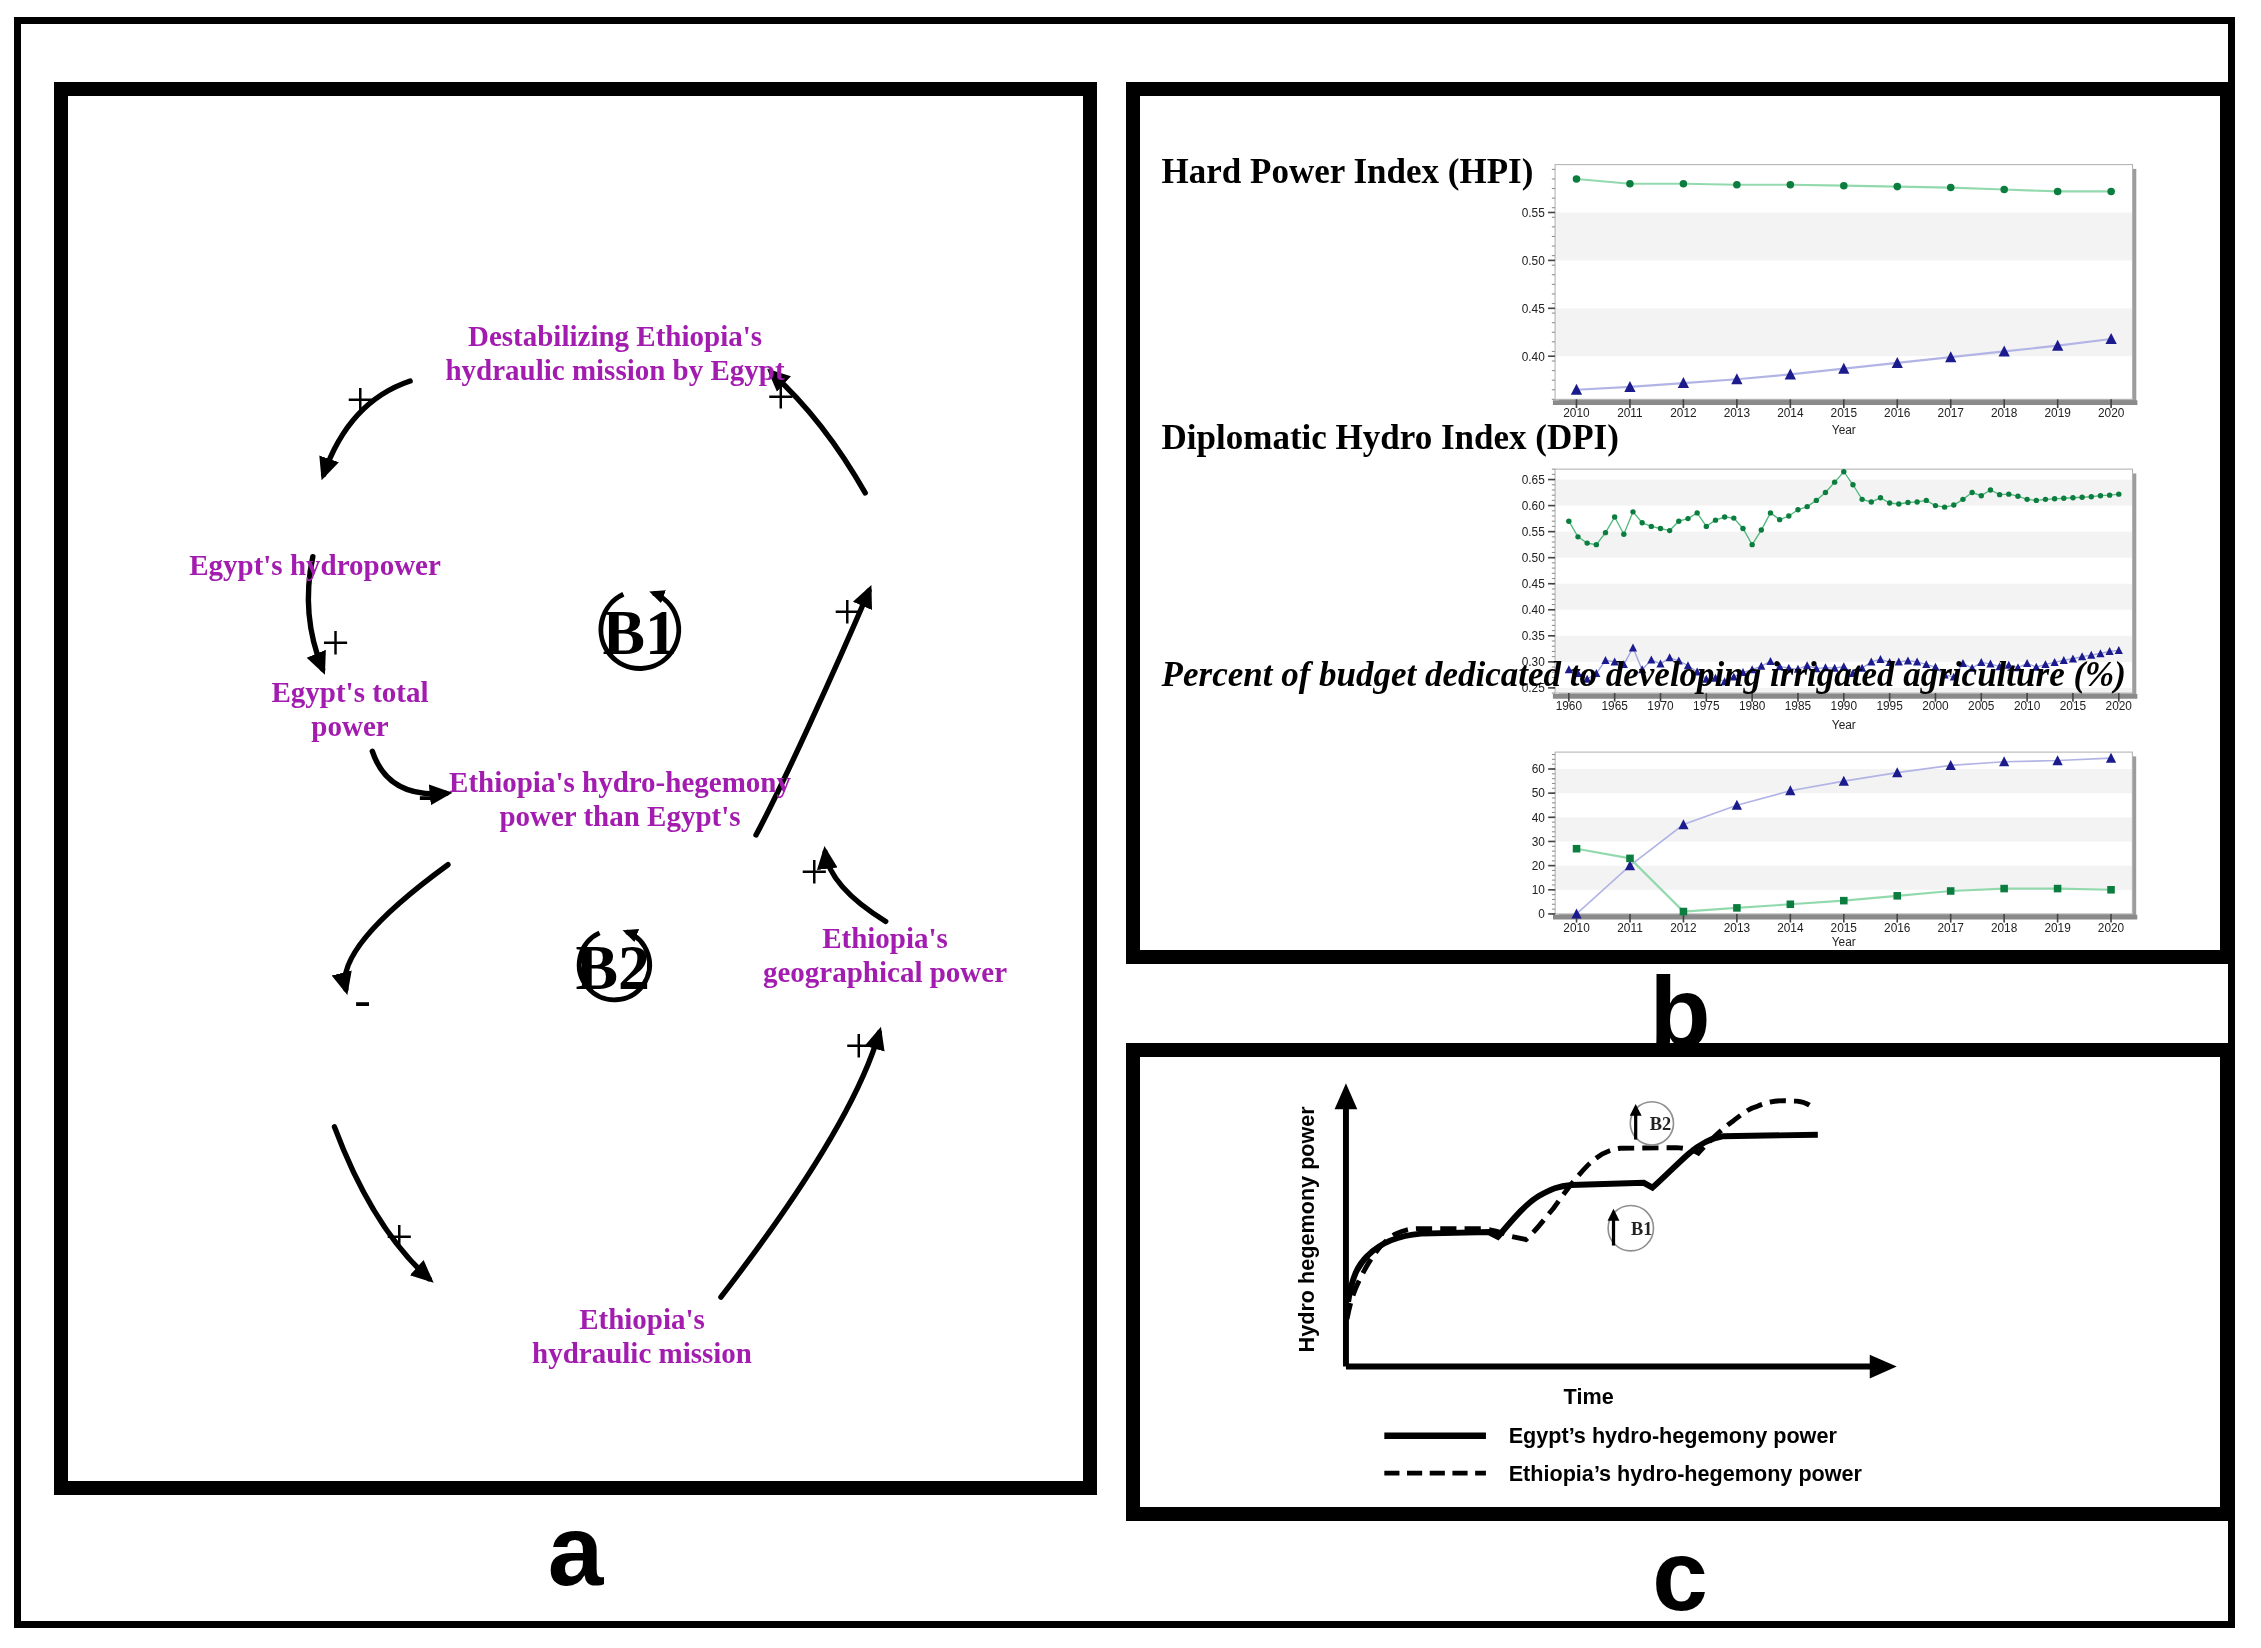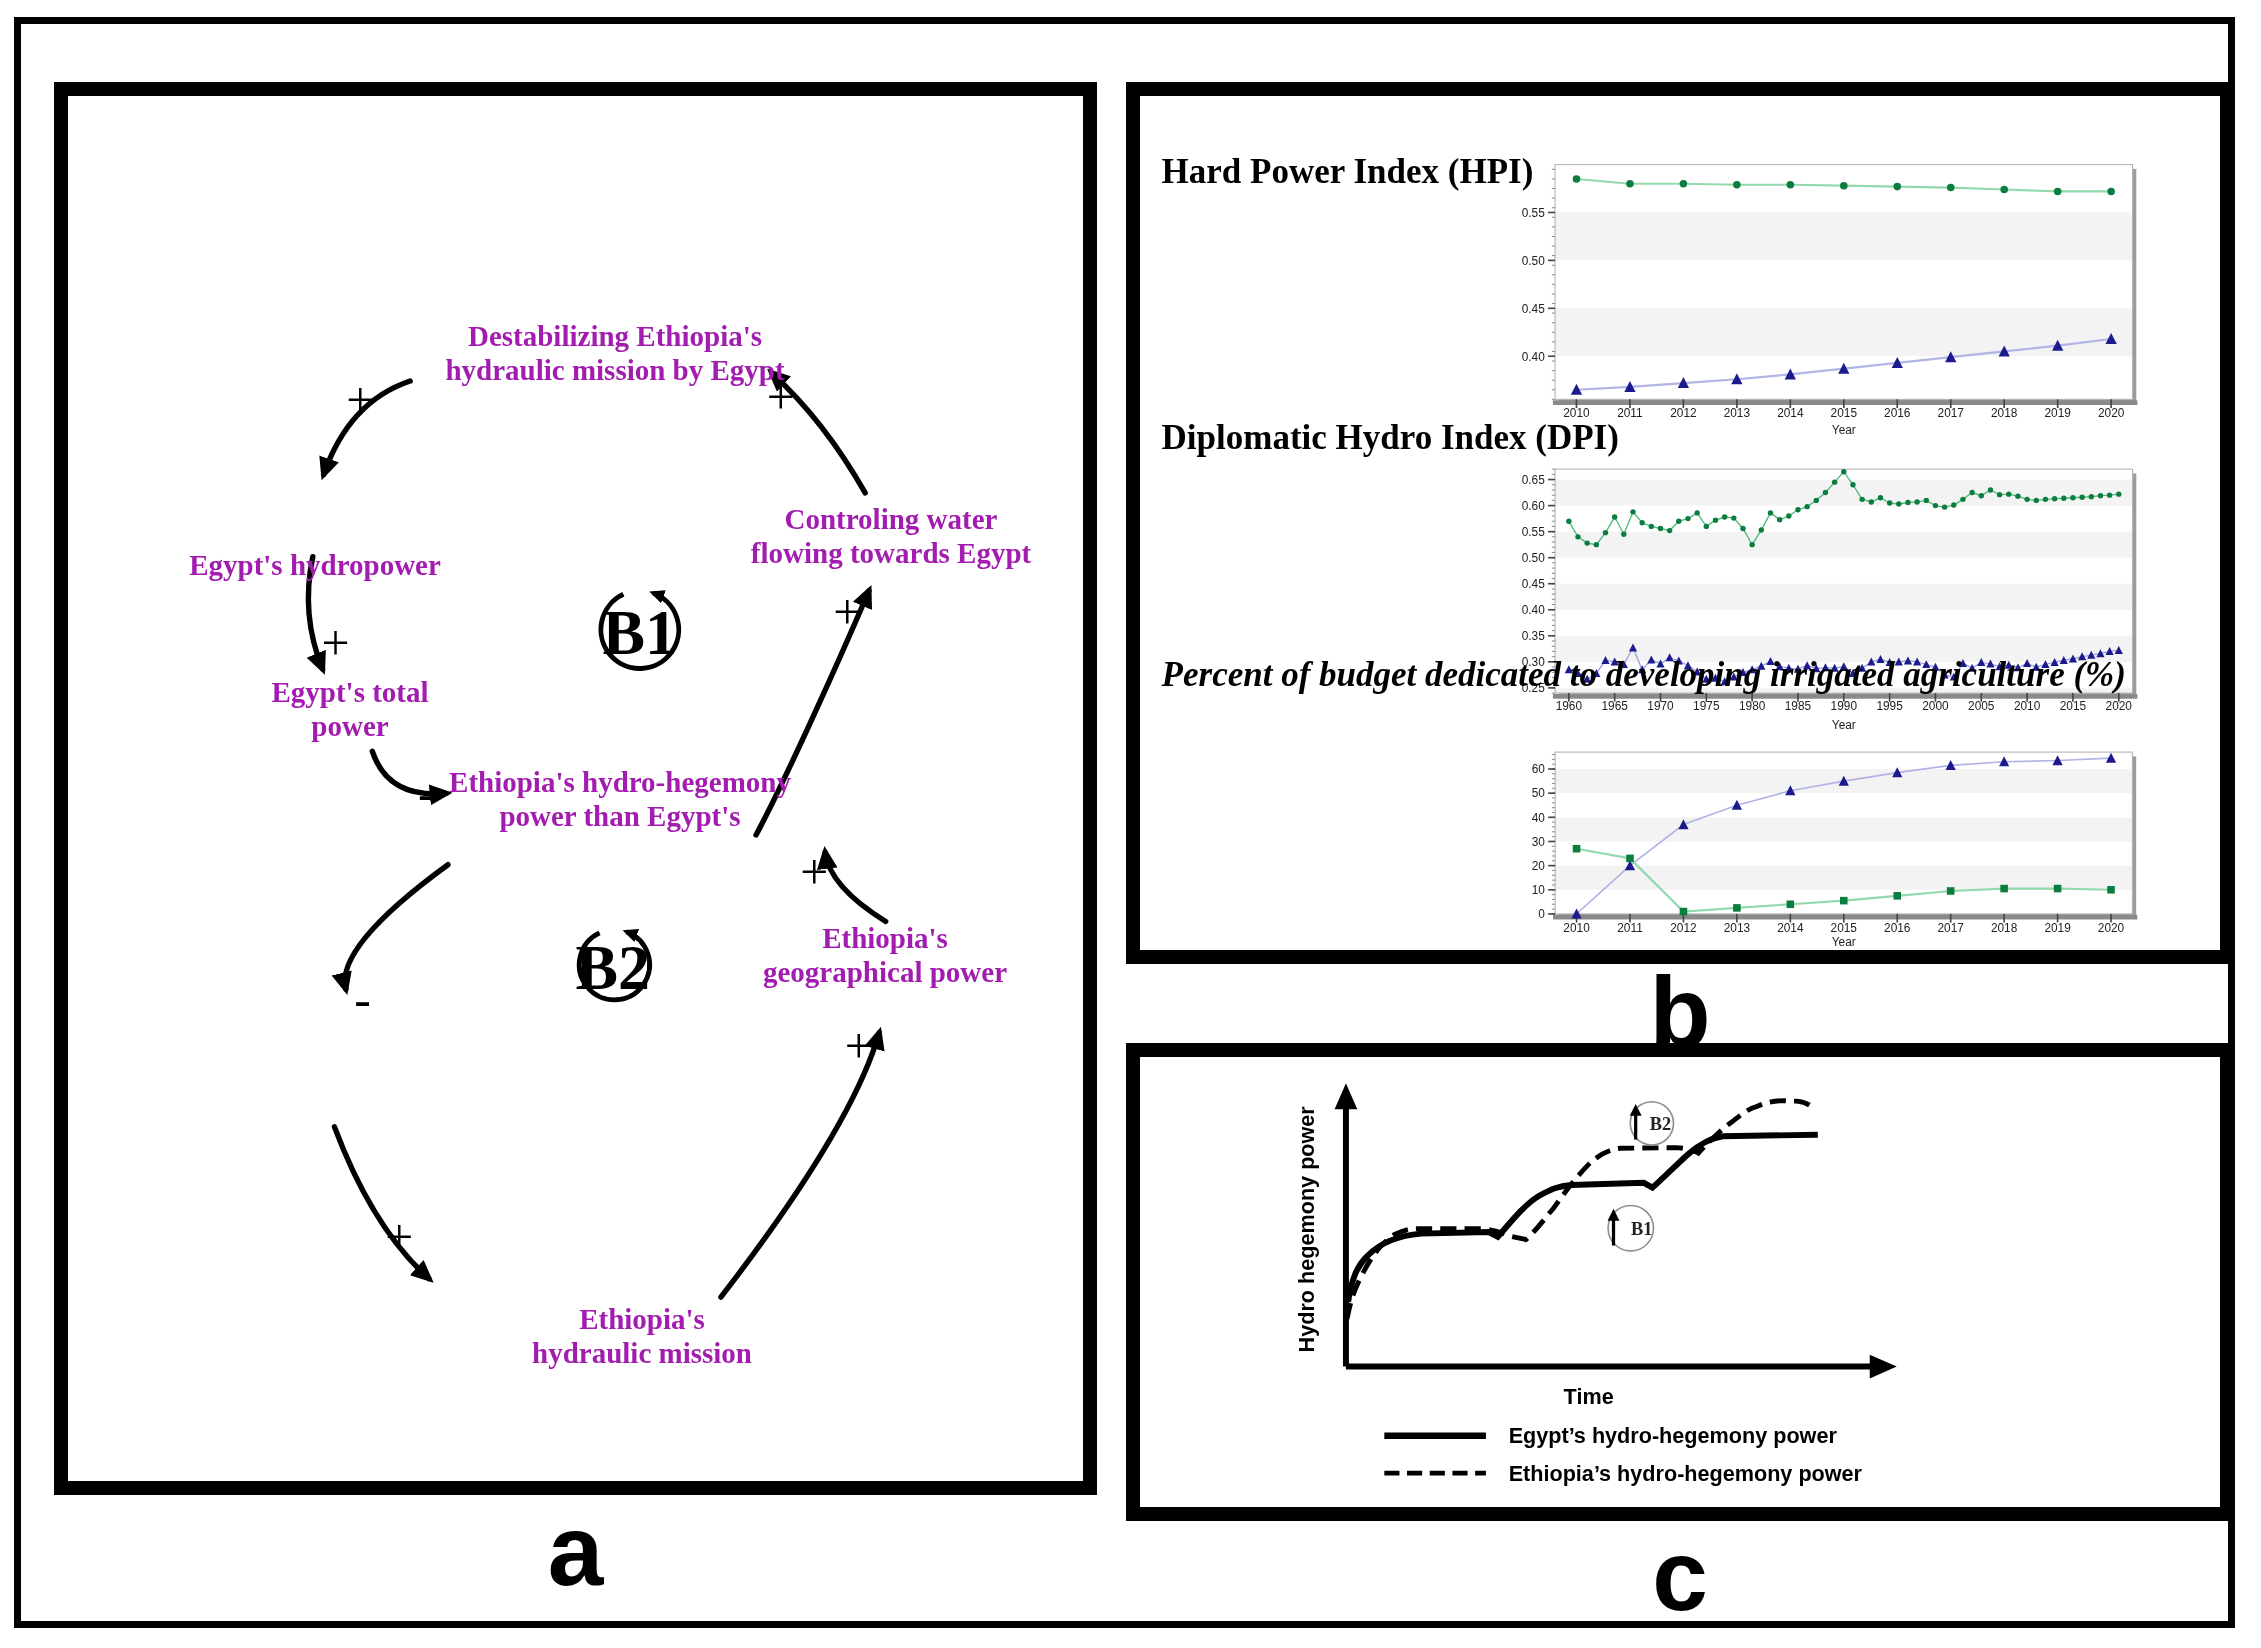--- a/index.html
+++ b/index.html
@@ -78,22 +78,20 @@
       <text class="sign" x="613" y="2112">+</text>
       <text class="sign" x="1463" y="1758">+</text>
       <text class="sign" x="1381" y="1436">+</text>
     </svg>
 
     <div class="node" style="left:547px;top:258px;">Destabilizing Ethiopia's
 hydraulic mission by Egypt</div>
     <div class="node" style="left:247px;top:430px;margin-top:40px;">Egypt's hydropower</div>
     <div class="node" style="left:282px;top:614px;">Egypt's total
 power</div>
-    <div class="node" style="left:823px;top:441px;">Controling water
-flowing towards Egypt</div>
     <div class="node" style="left:552px;top:704px;">Ethiopia's hydro-hegemony
 power than Egypt's</div>
     <div class="node" style="left:817px;top:860px;">Ethiopia's
 geographical power</div>
     <div class="node" style="left:574px;top:1241px;">Ethiopia's
 hydraulic mission</div>
   </div>
 </div>
 
 <div id="panel-b" class="abs panel">

